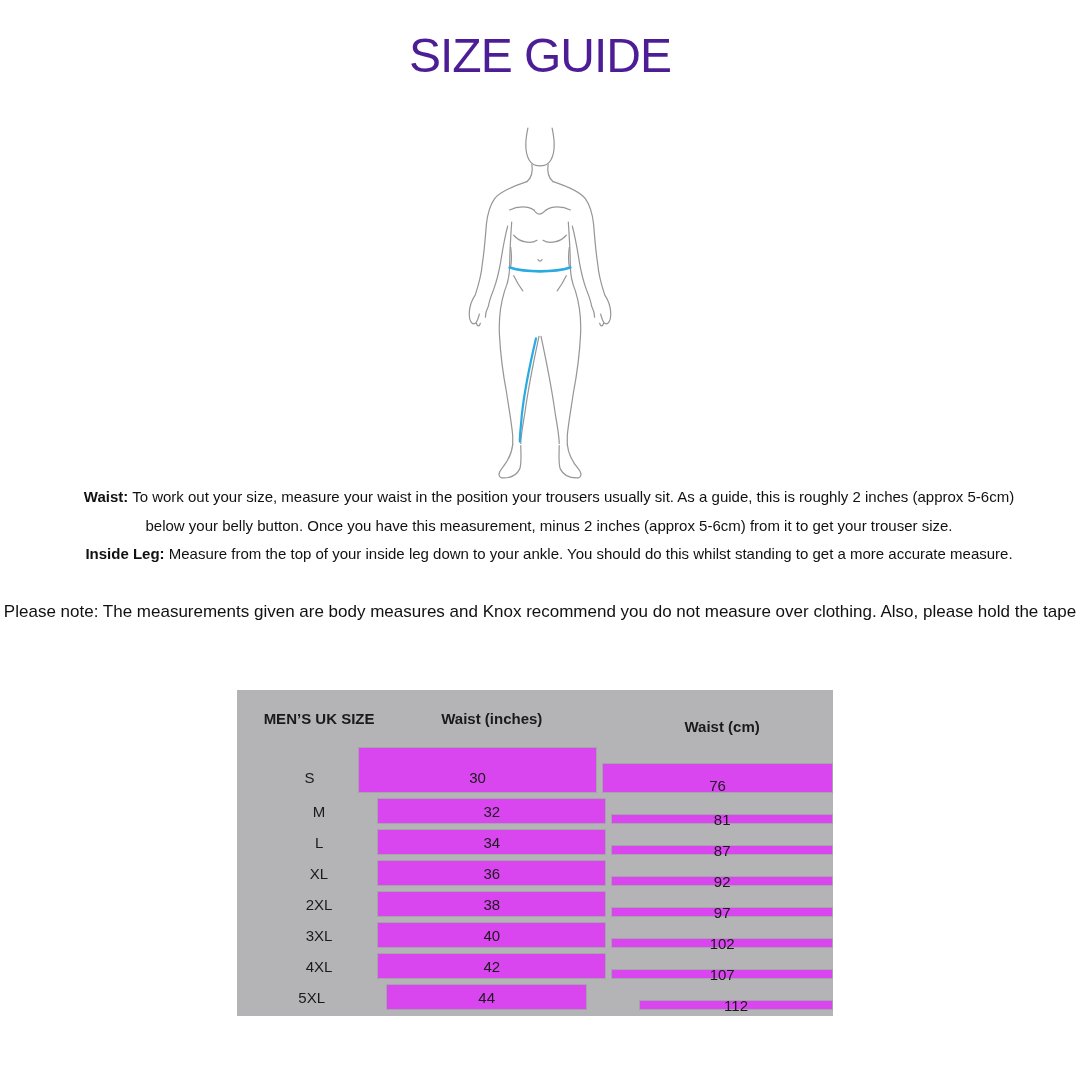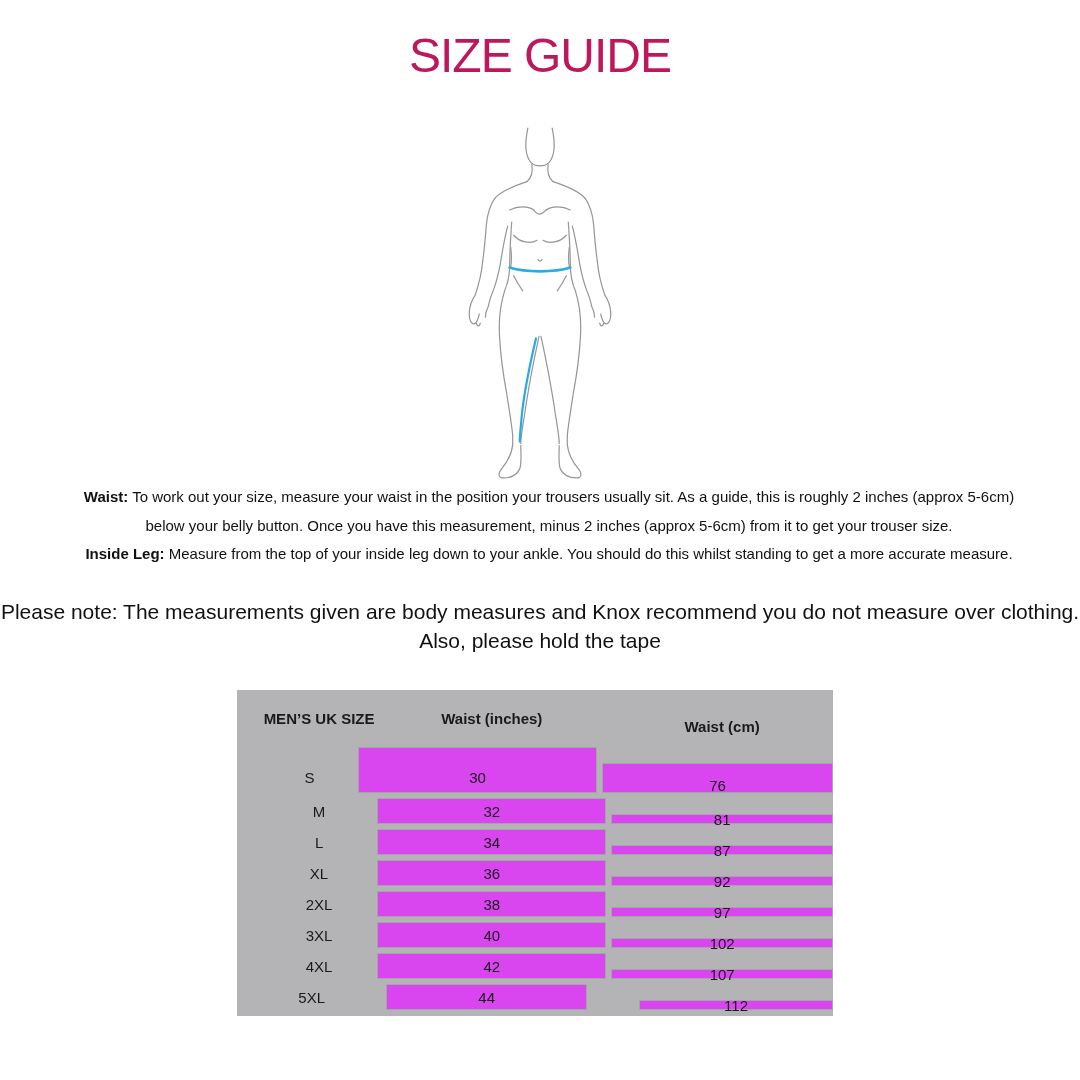--- a/index.html
+++ b/index.html
@@ -2,30 +2,30 @@
 <html><head>
 <meta charset="utf-8">
 <style>
   html,body { margin:0; padding:0; background:#ffffff; }
   .canvas {
     position:relative; width:1080px; height:1080px; background:#ffffff;
     font-family:"Liberation Sans", sans-serif; color:#111; overflow:hidden;
   }
   .title {
     position:absolute; top:28px; left:0; width:100%;
-    text-align:center; font-size:48px; font-weight:400; letter-spacing:-1px; color:#be185d;
+    text-align:center; font-size:48px; font-weight:400; letter-spacing:-1px; color:#4c1d95;
   }
   .figure-wrap { position:absolute; top:122px; left:50%; transform:translateX(-50%); }
   .instructions {
     position:absolute; top:483px; left:0; width:100%;
     text-align:center; font-size:15px; line-height:28.5px; color:#111;padding-left:9px;
   }
   .note {
     position:absolute; top:597px; left:0; width:100%;
-    text-align:center; font-size:21px; line-height:29px; color:#111;
+    text-align:center; font-size:17px; line-height:29px; color:#111;
   }
   .size-table {
     position:absolute; left:237px; top:690px; width:596px;
     background:#b4b4b6; padding-bottom:6px; box-sizing:border-box;
   }
   .thead { display:flex; height:57px; align-items:center; font-weight:bold; font-size:15px; color:#1a1a1a; }
   .trow { display:flex; margin-bottom:5px; }
   .trow:last-child { margin-bottom:0;gap:24px; }
   .c-size { width:121px; display:flex; align-items:center; justify-content:center; font-size:15px; color:#1a1a1a;padding-left:24px; }
   .c-in   { width:239px; display:flex; align-items:center; justify-content:center; font-size:15px; }

